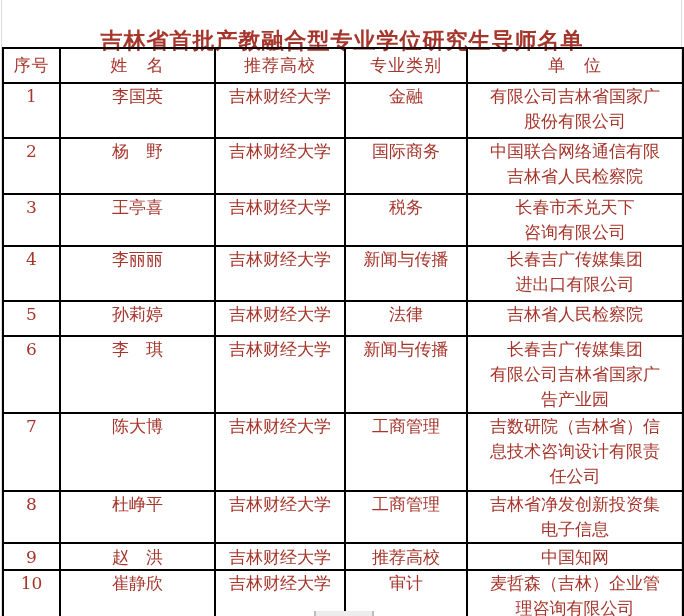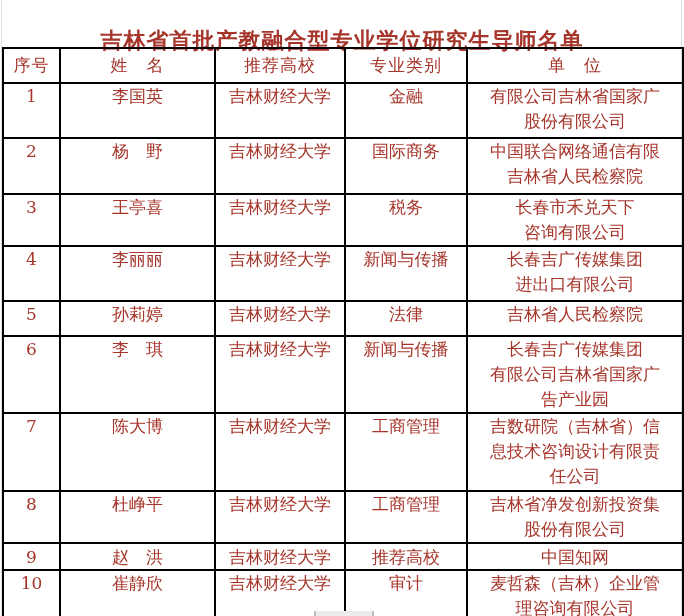--- a/index.html
+++ b/index.html
@@ -160,21 +160,21 @@
         <td class="unit">吉数研院（吉林省）信
 息技术咨询设计有限责
 任公司</td>
       </tr>
       <tr>
         <td>8</td>
         <td>杜峥平</td>
         <td>吉林财经大学</td>
         <td>工商管理</td>
         <td class="unit">吉林省净发创新投资集
-股份有限公司</td>
+电子信息</td>
       </tr>
       <tr>
         <td>9</td>
         <td>赵　洪</td>
         <td>吉林财经大学</td>
         <td>推荐高校</td>
         <td class="unit">中国知网</td>
       </tr>
       <tr>
         <td>10</td>

